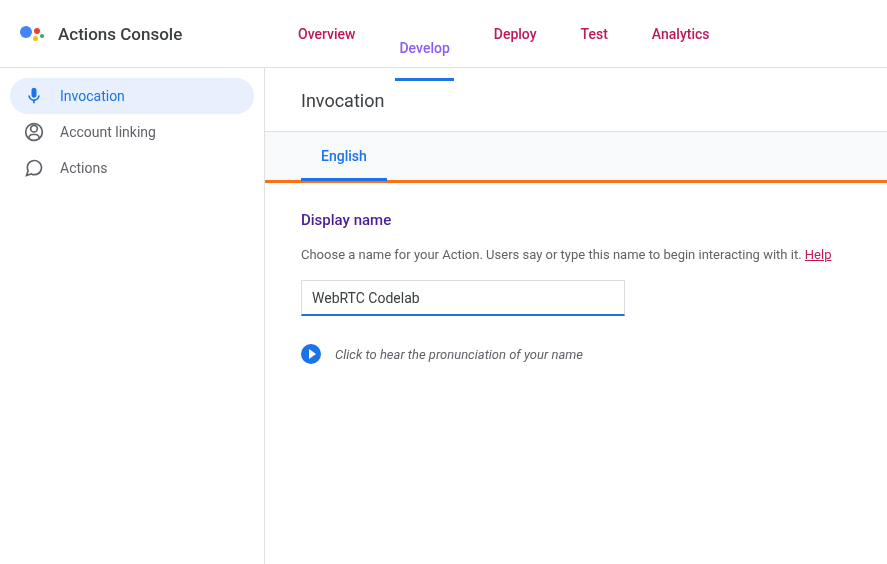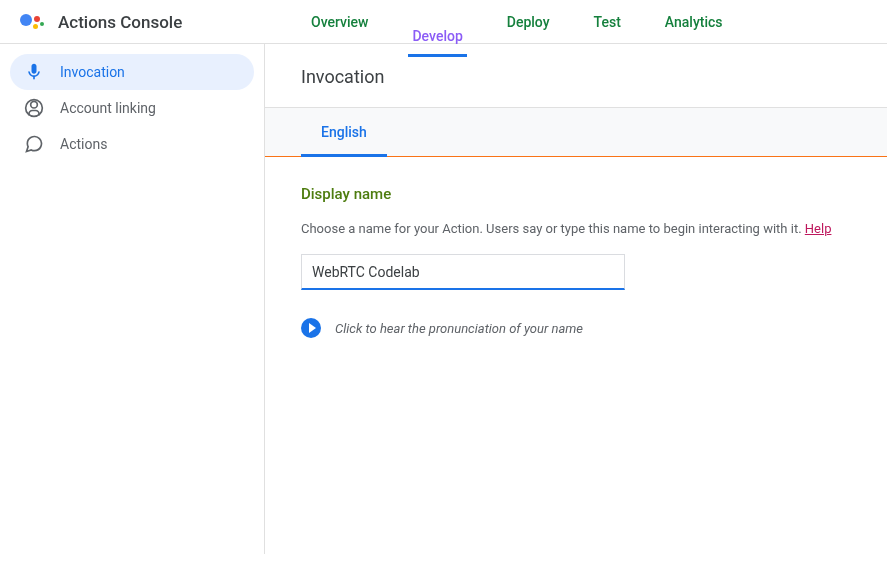--- a/index.html
+++ b/index.html
@@ -10,24 +10,23 @@
     }
     body {
       background: #fff;
       width: 887px;
       height: 564px;
       overflow: hidden;
     }
     .header {
       display: flex;
       align-items: center;
-      height: 44px;
+      height: 68px;
       border-bottom: 1px solid #e0e0e0;
       padding-left: 20px;
-      gap: 13px;
     }
     .logo-area {
       display: flex;
       align-items: center;
       width: 256px;
     }
     .logo-dots {
       position: relative;
       width: 24px;
       height: 24px;
@@ -75,21 +74,21 @@
       align-items: center;
       height: 100%;
     }
     .top-tab {
       padding: 0 22px;
       height: 100%;
       display: flex;
       align-items: center;
       font-size: 14px;
       font-weight: 500;
-      color: #15803d;
+      color: #be185d;
       cursor: pointer;
       position: relative;
     }
     .top-tab.active {
       color: #8b5cf6;
       margin-top: 28px;
     }
     .top-tab.active::after {
       content: '';
       position: absolute;
@@ -142,21 +141,21 @@
       overflow: auto;
     }
     .page-title {
       font-size: 18px;
       color: #3c4043;
       padding: 22px 0 20px 36px;
     }
     .lang-tabs {
       display: flex;
       border-top: 1px solid #e0e0e0;
-      border-bottom: 1px solid #f97316;
+      border-bottom: 3px solid #f97316;
       background: #f8f9fa;
       padding-left: 36px;
     }
     .lang-tab {
       padding: 16px 20px;
       font-size: 14px;
       font-weight: 500;
       color: #1a73e8;
       cursor: pointer;
       position: relative;
@@ -169,21 +168,21 @@
       right: 0;
       height: 3px;
       background: #1a73e8;
     }
     .content {
       padding: 28px 36px;
     }
     .section-title {
       font-size: 15px;
       font-weight: 500;
-      color: #4d7c0f;
+      color: #4c1d95;
       margin-bottom: 18px;
     }
     .description {
       font-size: 13px;
       color: #5f6368;
       margin-bottom: 18px;
     }
     .description a {
       color: #be185d;
       text-decoration: underline;

